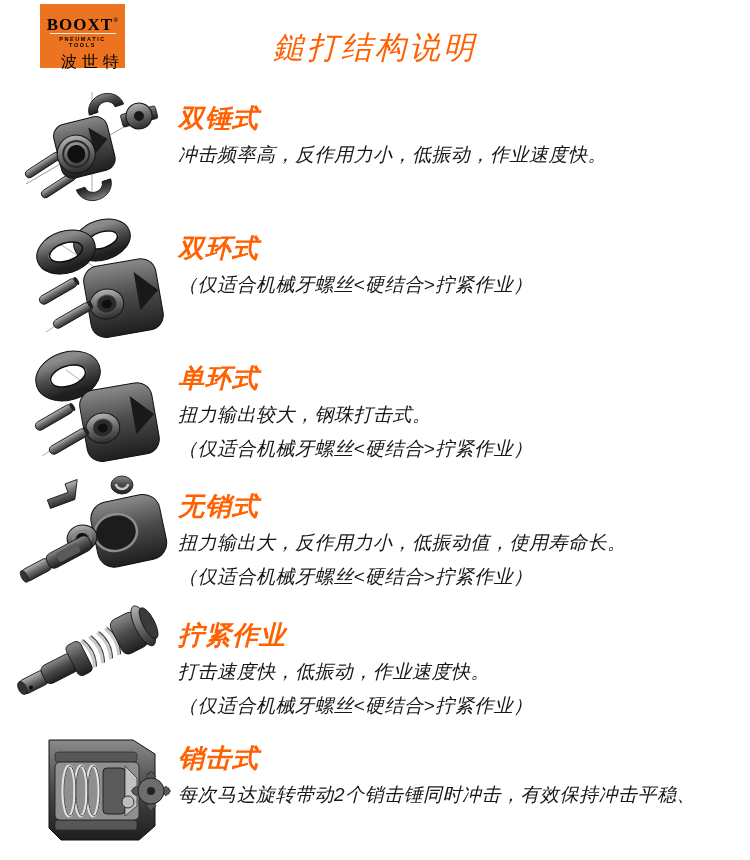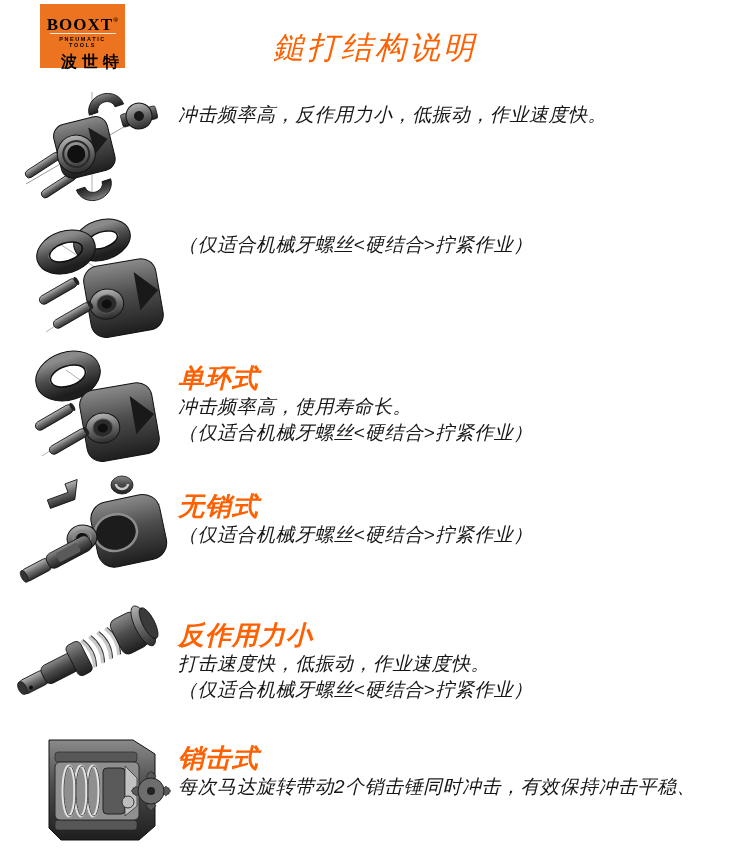--- a/index.html
+++ b/index.html
@@ -6,30 +6,30 @@
   .page{position:relative;width:750px;height:860px;background:#ffffff;overflow:hidden;
         font-family:"Liberation Sans",sans-serif;}
   
   .logo{position:absolute;left:25px;top:4px;width:85px;height:64px;background:#EC7420;
         color:#000000;text-align:center;box-sizing:border-box;padding-top:9px;margin-left:15px;}
   .logo-brand{font-family:"Liberation Serif",serif;font-weight:bold;font-size:17px;
         letter-spacing:1px;line-height:15px;}
   .logo-brand sup{font-size:7px;vertical-align:8px;letter-spacing:0;}
   .logo-sub{font-size:5.5px;letter-spacing:1.6px;margin-top:1px;border-top:1px solid rgba(255,255,255,.85);
         padding-top:1.5px;width:66px;margin-left:auto;margin-right:auto;font-weight:bold;}
-  .logo-cn{font-size:16px;font-weight:bold;letter-spacing:5px;margin-top:4px;padding-left:20px;}
+  .logo-cn{font-size:16px;font-weight:normal;letter-spacing:5px;margin-top:4px;padding-left:20px;}
   
   .title{position:absolute;left:0;top:27px;width:100%;text-align:center;
          font-size:31px;font-weight:normal;font-style:italic;color:#FF6000;letter-spacing:3px;}
   
   .sec-text{position:absolute;left:178px;width:556px;}
   .sec-heading{font-size:26px;font-weight:bold;font-style:italic;color:#FF6000;
                line-height:32px;letter-spacing:1px;}
   .sec-line{font-size:19px;font-style:italic;color:#161616;line-height:26px;
-            letter-spacing:0.5px;white-space:nowrap;}
+            letter-spacing:0.5px;white-space:nowrap;margin-top:8px;}
   .sec-img{position:absolute;}
   svg{display:block;}
 </style>
 </head>
 <body>
 
 <div class="page">
 
   <svg width="0" height="0" style="position:absolute" aria-hidden="true">
     <defs>
@@ -86,20 +86,21 @@
       </g>
       <g transform="translate(121,30) rotate(-15)">
         <rect x="-18" y="-6" width="8" height="13" rx="2" fill="url(#gm1)" stroke="#111" stroke-width="0.7"></rect>
         <rect x="10" y="-6" width="8" height="13" rx="2" fill="url(#gm1)" stroke="#111" stroke-width="0.7"></rect>
         <circle cx="0" cy="0" r="13" fill="url(#gm2)" stroke="#111"></circle>
         <circle cx="0" cy="0" r="5" fill="#181818"></circle>
       </g>
     </svg>
   </div>
   <div class="sec-text" style="top:102px">
+    <div class="sec-heading">双锤式</div>
     <div class="sec-line">冲击频率高，反作用力小，低振动，作业速度快。</div>
   </div>
 
   <div class="sec-img" style="left:30px;top:218px">
     <svg width="135" height="125" viewBox="0 0 135 125">
       <line x1="16" y1="114" x2="122" y2="44" stroke="#9a9a9a" stroke-width="0.8"></line>
       <line x1="30" y1="26" x2="96" y2="70" stroke="#9a9a9a" stroke-width="0.8"></line>
       <g transform="translate(72,22) rotate(-18)">
         <ellipse rx="23" ry="14" fill="none" stroke="url(#gm1)" stroke-width="12"></ellipse>
         <ellipse rx="29" ry="20" fill="none" stroke="#111" stroke-width="1"></ellipse>
@@ -121,20 +122,21 @@
           <rect x="0" y="-4.5" width="42" height="9" rx="4.5" fill="url(#gm2)" stroke="#111" stroke-width="0.8"></rect>
           <ellipse cx="42" cy="0" rx="2" ry="4.5" fill="#222"></ellipse>
         </g>
       <g transform="translate(24,108) rotate(-30)">
           <rect x="0" y="-4.5" width="42" height="9" rx="4.5" fill="url(#gm2)" stroke="#111" stroke-width="0.8"></rect>
           <ellipse cx="42" cy="0" rx="2" ry="4.5" fill="#222"></ellipse>
         </g>
     </svg>
   </div>
   <div class="sec-text" style="top:232px">
+    <div class="sec-heading">双环式</div>
     <div class="sec-line">（仅适合机械牙螺丝&lt;硬结合&gt;拧紧作业）</div>
   </div>
 
   <div class="sec-img" style="left:26px;top:346px">
     <svg width="135" height="120" viewBox="0 0 135 120">
       <line x1="16" y1="110" x2="120" y2="42" stroke="#9a9a9a" stroke-width="0.8"></line>
       <line x1="40" y1="24" x2="96" y2="64" stroke="#9a9a9a" stroke-width="0.8"></line>
       <g transform="translate(42,30) rotate(-18)">
         <ellipse rx="26" ry="17" fill="none" stroke="url(#gm1)" stroke-width="14"></ellipse>
         <ellipse rx="33" ry="24" fill="none" stroke="#111" stroke-width="1"></ellipse>
@@ -152,21 +154,21 @@
           <ellipse cx="42" cy="0" rx="2" ry="4.5" fill="#222"></ellipse>
         </g>
       <g transform="translate(24,106) rotate(-30)">
           <rect x="0" y="-4.5" width="42" height="9" rx="4.5" fill="url(#gm2)" stroke="#111" stroke-width="0.8"></rect>
           <ellipse cx="42" cy="0" rx="2" ry="4.5" fill="#222"></ellipse>
         </g>
     </svg>
   </div>
   <div class="sec-text" style="top:362px">
     <div class="sec-heading">单环式</div>
-    <div class="sec-line">冲击频率高，使用寿命长。</div>
+    <div class="sec-line">扭力输出较大，钢珠打击式。</div>
     <div class="sec-line">（仅适合机械牙螺丝&lt;硬结合&gt;拧紧作业）</div>
   </div>
 
   <div class="sec-img" style="left:12px;top:470px">
     <svg width="158" height="118" viewBox="0 0 158 118">
       <line x1="12" y1="108" x2="148" y2="34" stroke="#9a9a9a" stroke-width="0.8"></line>
       <g transform="translate(116,62) rotate(-12)">
         <rect x="-34" y="-34" width="70" height="66" rx="17" fill="url(#gm1)" stroke="#111"></rect>
         <ellipse cx="-12" cy="-2" rx="21" ry="18" fill="none" stroke="#8d8d8d" stroke-width="3"></ellipse>
         <ellipse cx="-12" cy="-2" rx="20" ry="17" fill="#1c1c1c"></ellipse>
@@ -186,41 +188,42 @@
         <path d="M-17,7 L9,7 L18,-11 L5,-11 L5,-2 L-17,-2 z" fill="url(#gm2)" stroke="#111" stroke-width="0.8"></path>
       </g>
       <g transform="translate(110,15)">
         <ellipse rx="11" ry="9" fill="url(#gm1)" stroke="#111" stroke-width="0.8"></ellipse>
         <path d="M-6,-1 a6,5 0 0 0 12,0" fill="none" stroke="#c9c9c9" stroke-width="2.5"></path>
       </g>
     </svg>
   </div>
   <div class="sec-text" style="top:490px">
     <div class="sec-heading">无销式</div>
+    <div class="sec-line">扭力输出大，反作用力小，低振动值，使用寿命长。</div>
     <div class="sec-line">（仅适合机械牙螺丝&lt;硬结合&gt;拧紧作业）</div>
   </div>
 
   <div class="sec-img" style="left:12px;top:598px">
     <svg width="152" height="112" viewBox="0 0 152 112">
       <g transform="translate(76,56) rotate(-27)">
         <rect x="-74" y="-7" width="26" height="15" rx="3" fill="url(#gm2)" stroke="#111" stroke-width="0.8"></rect>
         <ellipse cx="-74" cy="0.5" rx="4" ry="7" fill="#333" stroke="#111" stroke-width="0.6"></ellipse>
         <circle cx="-66" cy="4" r="2" fill="#0e0e0e"></circle>
         <rect x="-50" y="-10" width="36" height="20" rx="6" fill="url(#gm1)" stroke="#111" stroke-width="0.8"></rect>
         <rect x="-18" y="-17" width="16" height="34" rx="5" fill="url(#gm1)" stroke="#111" stroke-width="0.8"></rect>
         <path d="M0,-15 q7,15 0,30 M9,-15 q7,15 0,30 M18,-15 q7,15 0,30 M27,-15 q7,15 0,30" stroke="#c9c9c9" stroke-width="3.5" fill="none"></path>
         <path d="M0,-15 q7,15 0,30 M9,-15 q7,15 0,30 M18,-15 q7,15 0,30 M27,-15 q7,15 0,30" stroke="#3c3c3c" stroke-width="1" fill="none" transform="translate(2,0)"></path>
         <rect x="32" y="-19" width="28" height="38" rx="7" fill="url(#gm1)" stroke="#111" stroke-width="0.8"></rect>
         <ellipse cx="62" cy="0" rx="8" ry="22" fill="url(#gm2)" stroke="#111" stroke-width="0.8"></ellipse>
         <ellipse cx="68" cy="0" rx="6" ry="17" fill="#3a3a3a" stroke="#111" stroke-width="0.8"></ellipse>
       </g>
     </svg>
   </div>
   <div class="sec-text" style="top:619px">
-    <div class="sec-heading">反作用力小</div>
+    <div class="sec-heading">拧紧作业</div>
     <div class="sec-line">打击速度快，低振动，作业速度快。</div>
     <div class="sec-line">（仅适合机械牙螺丝&lt;硬结合&gt;拧紧作业）</div>
   </div>
 
   <div class="sec-img" style="left:25px;top:728px">
     <svg width="150" height="126" viewBox="0 0 150 126">
       <path d="M24,12 h84 l22,14 v72 l-16,14 H36 L24,100 z" fill="url(#gm1)" stroke="#111" stroke-width="1"></path>
       <rect x="30" y="24" width="82" height="10" rx="3" fill="#575757" stroke="#222" stroke-width="0.6"></rect>
       <rect x="30" y="92" width="82" height="10" rx="3" fill="#575757" stroke="#222" stroke-width="0.6"></rect>
       <rect x="30" y="34" width="84" height="58" rx="5" fill="#8f8f8f" stroke="#2a2a2a"></rect>

